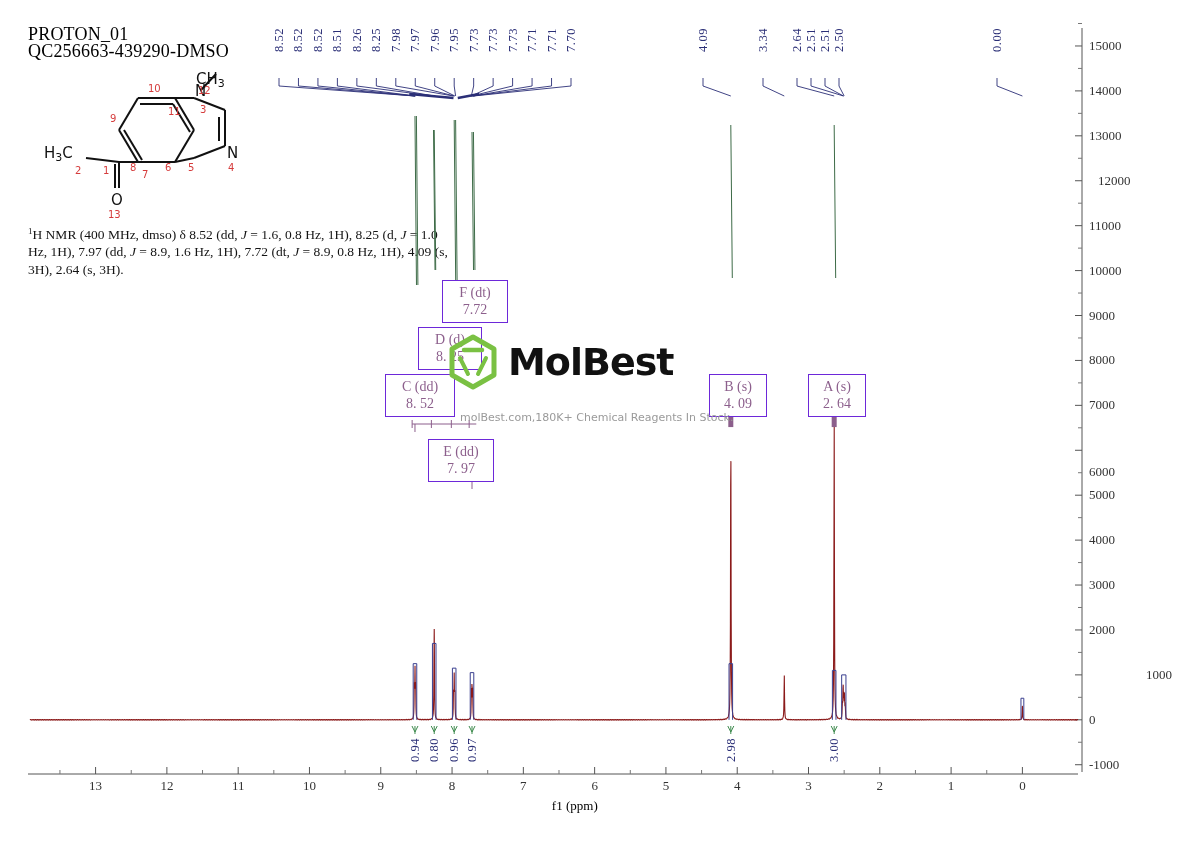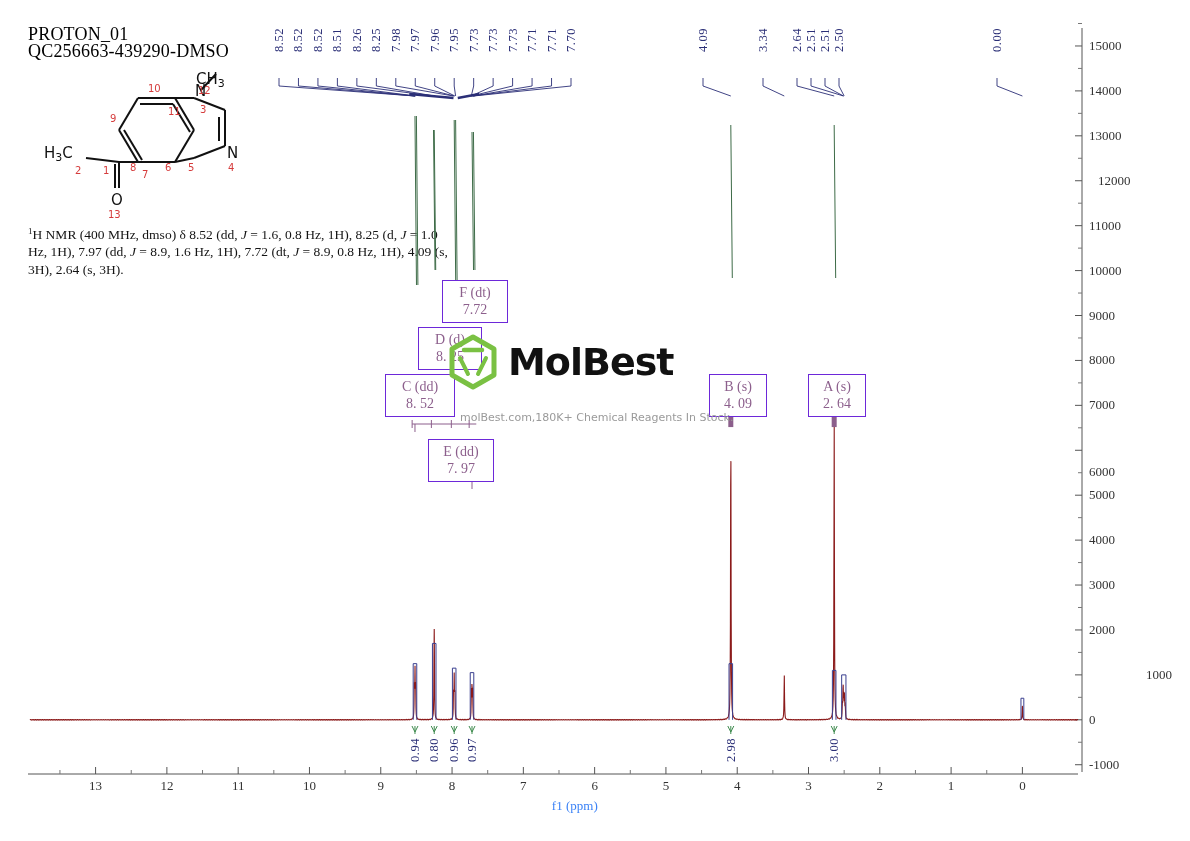--- a/index.html
+++ b/index.html
@@ -37,21 +37,21 @@
   .mbox{position:absolute;border:1px solid #6d28d9;background:#ffffff;
         color:#8c5f8c;font-family:"Liberation Serif",serif;font-size:14px;
         text-align:center;padding:3px 6px 4px 6px;line-height:17px;
         box-sizing:border-box;}
   .mbox .mt{white-space:nowrap;}
 
   
   .ytick{position:absolute;font-family:"Liberation Serif",serif;font-size:13px;color:#333;}
   .xtick{position:absolute;font-family:"Liberation Serif",serif;font-size:13px;color:#333;
          transform:translateX(-50%);}
-  #xaxislabel{position:absolute;font-family:"Liberation Serif",serif;font-size:13px;color:#3b82f6;}
+  #xaxislabel{position:absolute;font-family:"Liberation Serif",serif;font-size:13px;color:#000000;}
 
   
   #wm{left:444px;top:333px;display:flex;align-items:center;gap:6px;}
   #wmtext{font-family:"DejaVu Sans",sans-serif;font-weight:bold;font-size:38px;
           color:#111;letter-spacing:-1px;line-height:38px;}
   #wmsub{left:452px;top:411px;font-family:"DejaVu Sans",sans-serif;font-size:11px;
          color:#9a9a9a;white-space:nowrap;margin-left:8px;}
 </style>
 </head>
 <body>

